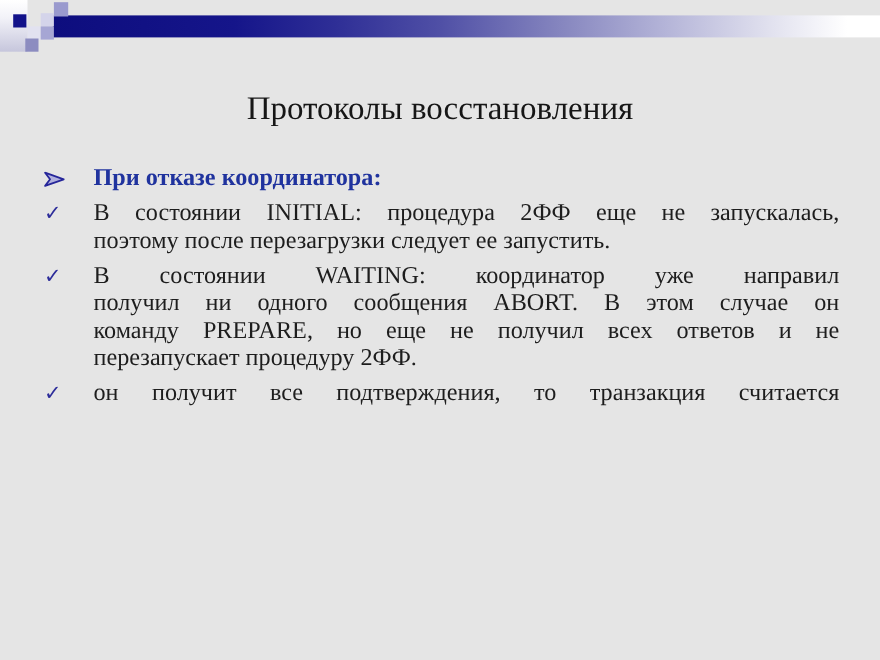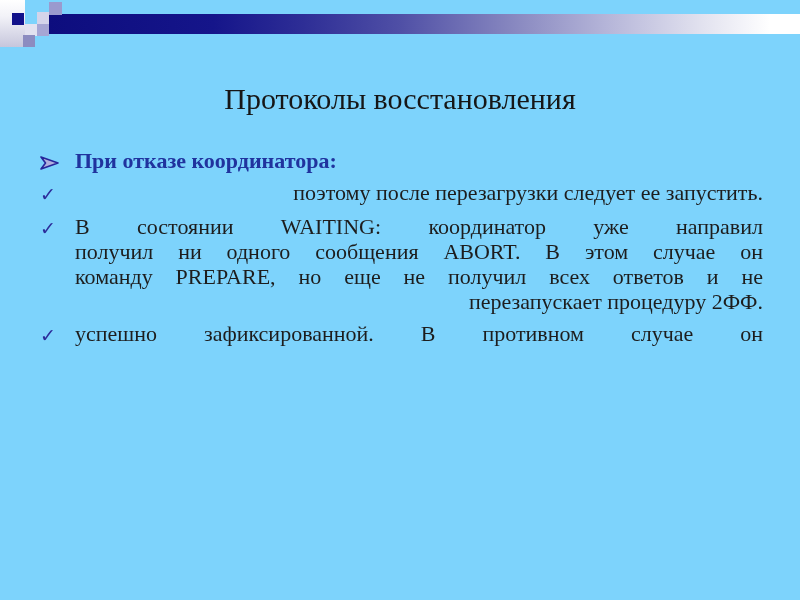--- a/index.html
+++ b/index.html
@@ -1,20 +1,20 @@
 <!DOCTYPE html>
 <html><head>
 <meta charset="utf-8">
 <style>
   html, body { margin: 0; padding: 0; background: #fff; }
   .slide {
     position: relative;
     width: 800px;
     height: 600px;
-    background: #7dd3fc;
+    background: #e5e5e5;
     overflow: hidden;
     font-family: "Liberation Serif", "DejaVu Serif", serif;
   }
 
   
   .deco { position: absolute; }
   .deco-band {
     left: 0; top: 0; width: 25px; height: 47px;
     background: linear-gradient(to bottom, #ffffff 0%, #f2f2f8 35%, #c6c6dc 100%);
   }
@@ -41,38 +41,38 @@
     line-height: 34px;
     color: #161616;
   }
 
   
   .content {
     position: absolute;
     left: 40px; top: 148px;
     width: 723px;
   }
-  .item { display: flex; margin-bottom: 7px; }
+  .item { display: flex; margin-bottom: 7px; gap: 10px; }
   .bullet {
     flex: none;
     width: 35px;
     padding-top: 2px;
     font-family: "DejaVu Sans", sans-serif;
     font-size: 19px;
     line-height: 25px;
     color: #2c2c9a;
   }
   .text { width: 688px; }
   .line {
     font-size: 22px;
     line-height: 25px;
     color: #1d1d1d;
   }
   .line.jl { text-align: justify; text-align-last: justify; }
-  .line.last { text-align: right; }
+  .line.last { text-align: left; }
   .item.heading .line {
     color: #20339e;
     font-weight: bold;
     text-align: left;
   }
   .arrow-svg { display: block; margin-top: 6px; }
 </style>
 </head>
 <body>
 
@@ -98,35 +98,36 @@
         </svg>
       </span>
       <div class="text">
         <div class="line last">При отказе координатора:</div>
       </div>
     </div>
 
     <div class="item">
       <span class="bullet">✓</span>
       <div class="text">
+        <div class="line jl">В состоянии INITIAL: процедура 2ФФ еще не запускалась,</div>
         <div class="line last">поэтому после перезагрузки следует ее запустить.</div>
       </div>
     </div>
 
     <div class="item">
       <span class="bullet">✓</span>
       <div class="text">
         <div class="line jl">В состоянии WAITING: координатор уже направил</div>
         <div class="line jl">получил ни одного сообщения ABORT. В этом случае он</div>
         <div class="line jl">команду PREPARE, но еще не получил всех ответов и не</div>
         <div class="line last">перезапускает процедуру 2ФФ.</div>
       </div>
     </div>
 
     <div class="item">
       <span class="bullet">✓</span>
       <div class="text">
-        <div class="line jl">успешно зафиксированной. В противном случае он</div>
+        <div class="line jl">он получит все подтверждения, то транзакция считается</div>
       </div>
     </div>
 
   </div>
 </div>
 
 </body></html>

